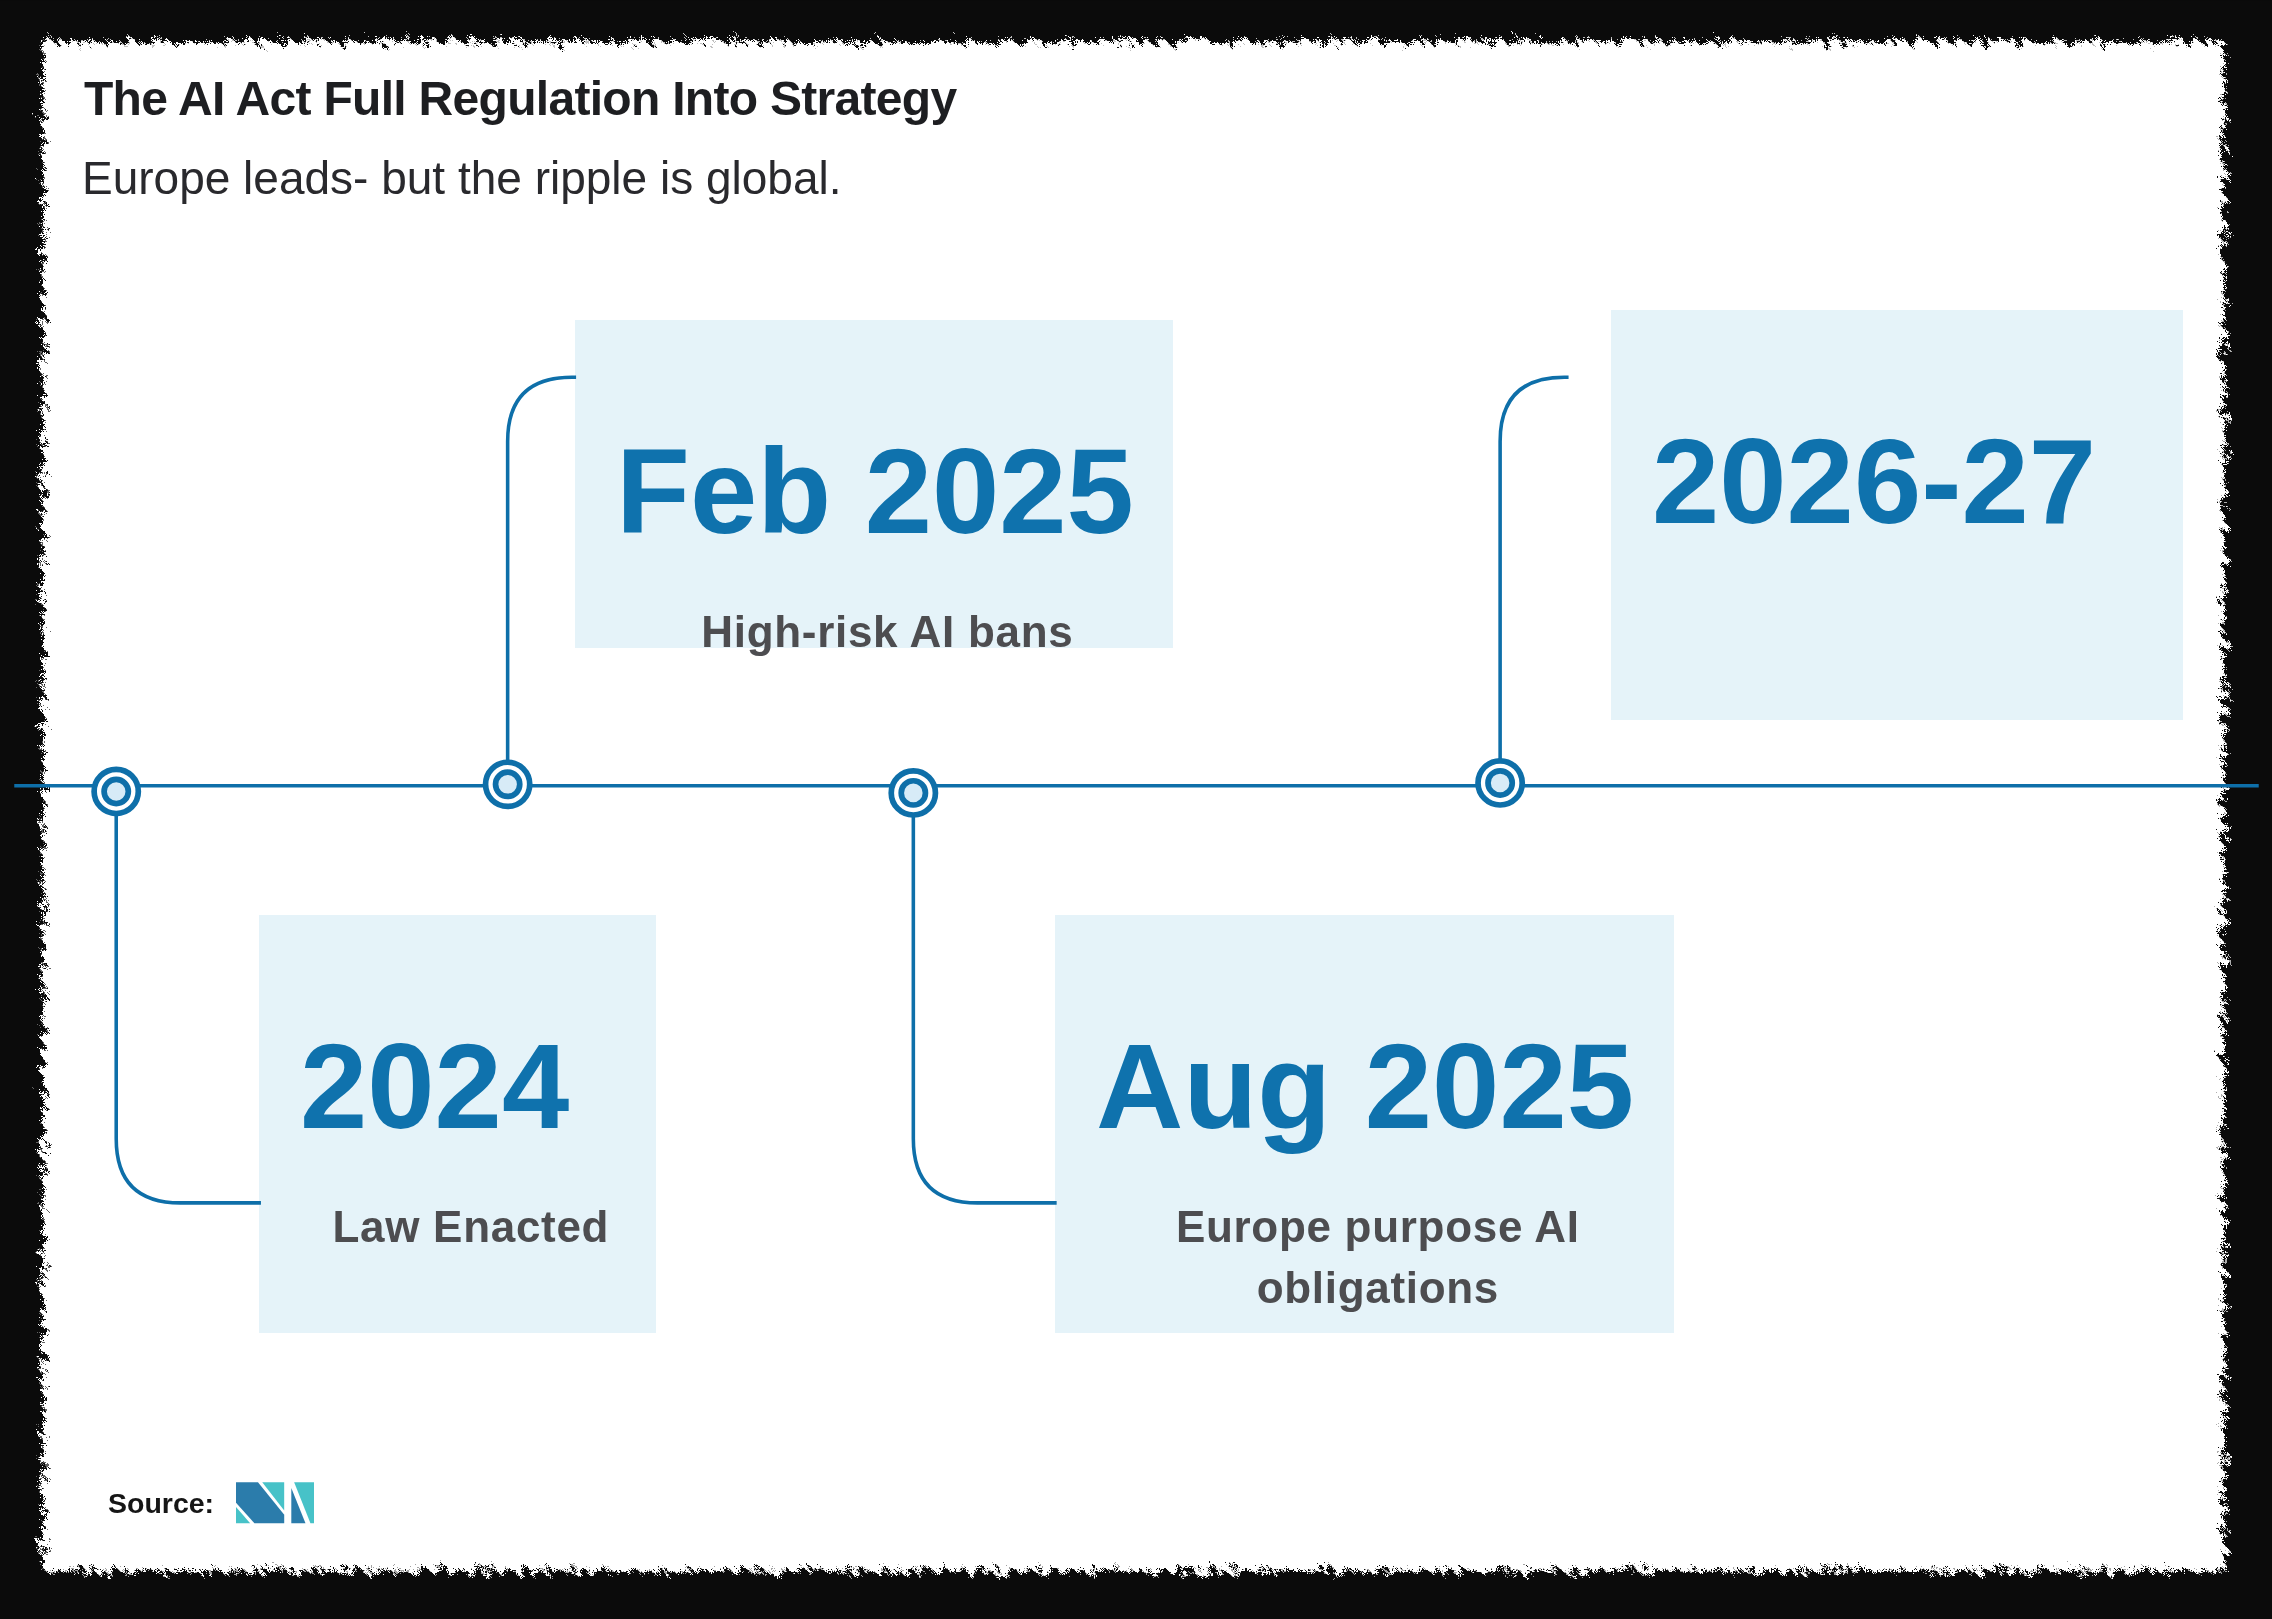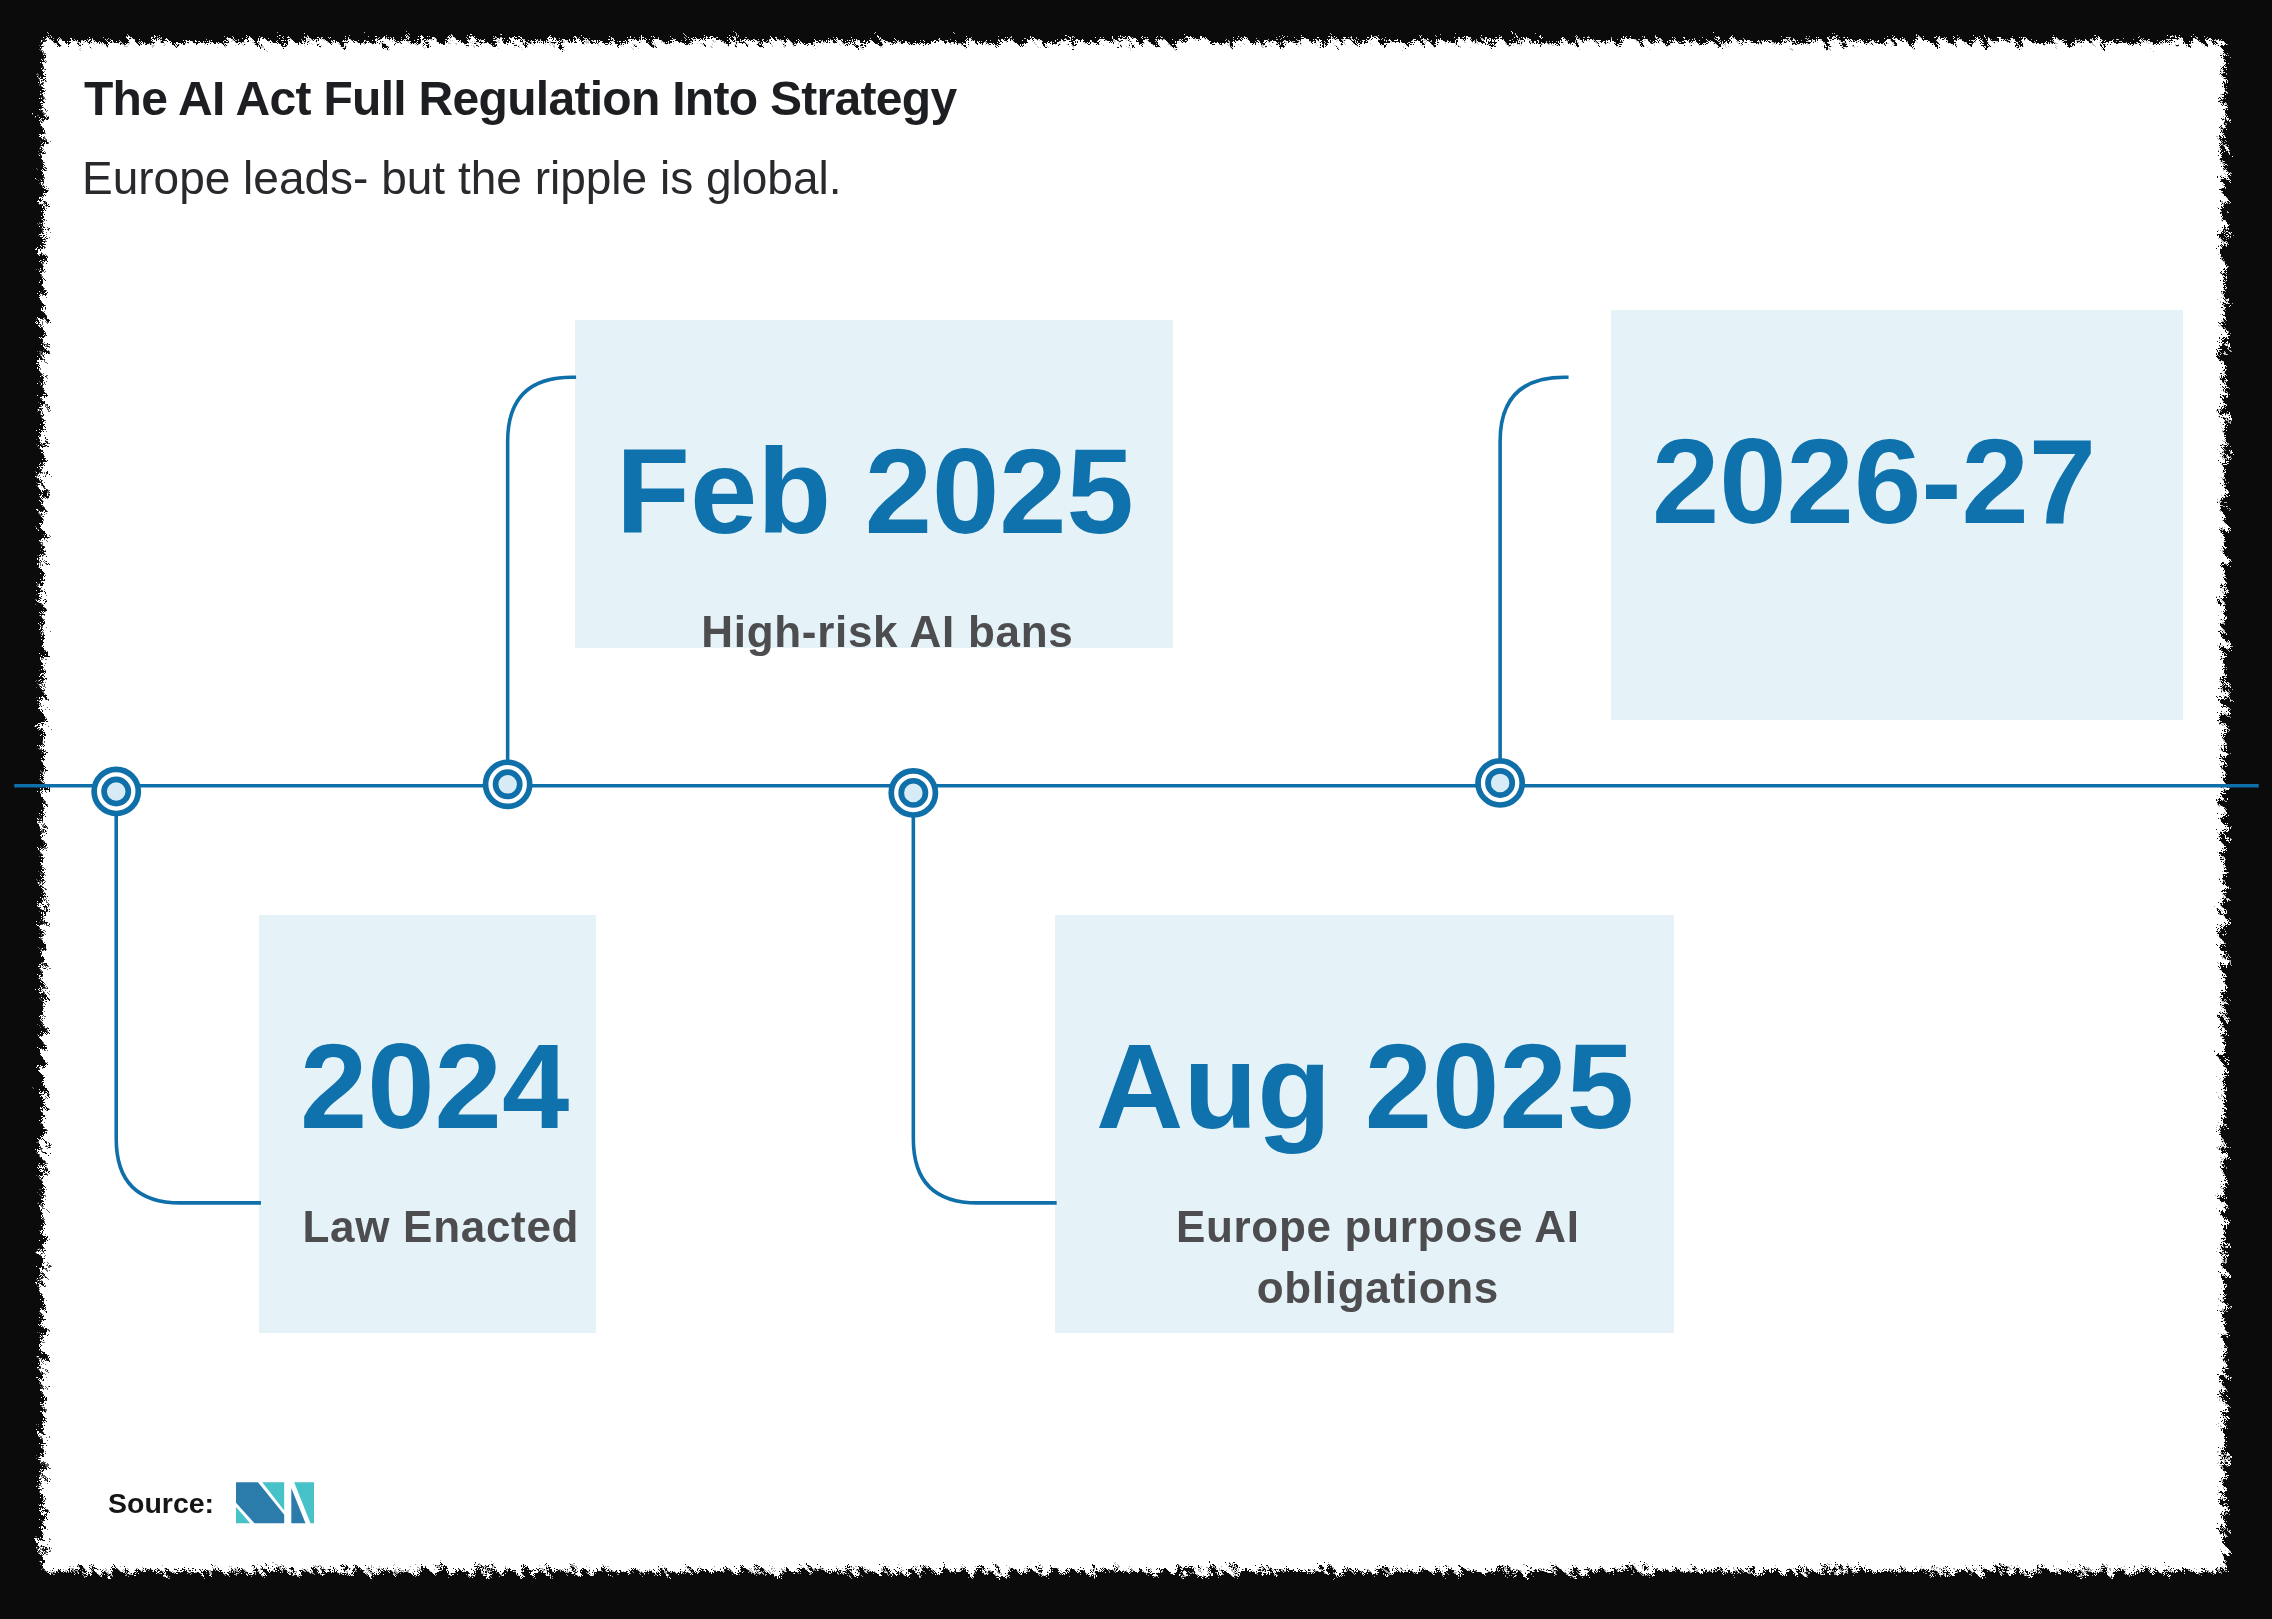--- a/index.html
+++ b/index.html
@@ -35,21 +35,21 @@
     font-size:46px;font-weight:400;
     color:var(--subtitle-dark,#29292d);
   }
 
   .card{
     position:absolute;z-index:1;
     background:var(--card-bg,#e5f3f9);
   }
   .card-feb  {left:575px;  top:320px;  width:598px; height:328px;}
   .card-2026 {left:1567px; top:310px;  width:572px; height:410px;margin-left:44px;}
-  .card-2024 {left:259px;  top:915px; width:337px; height:418px;}
+  .card-2024 {left:259px;  top:915px; width:397px; height:418px;}
   .card-aug  {left:1055px; top:915px; width:619px; height:418px;}
 
   .card-date{
     margin:111px 0 0 41px;
     font-size:121px;font-weight:700;line-height:1;
     color:var(--date-blue,#0f72ad);
     white-space:nowrap;
   }
   .card-desc{
     margin:50px 14.3px 0 41px;

